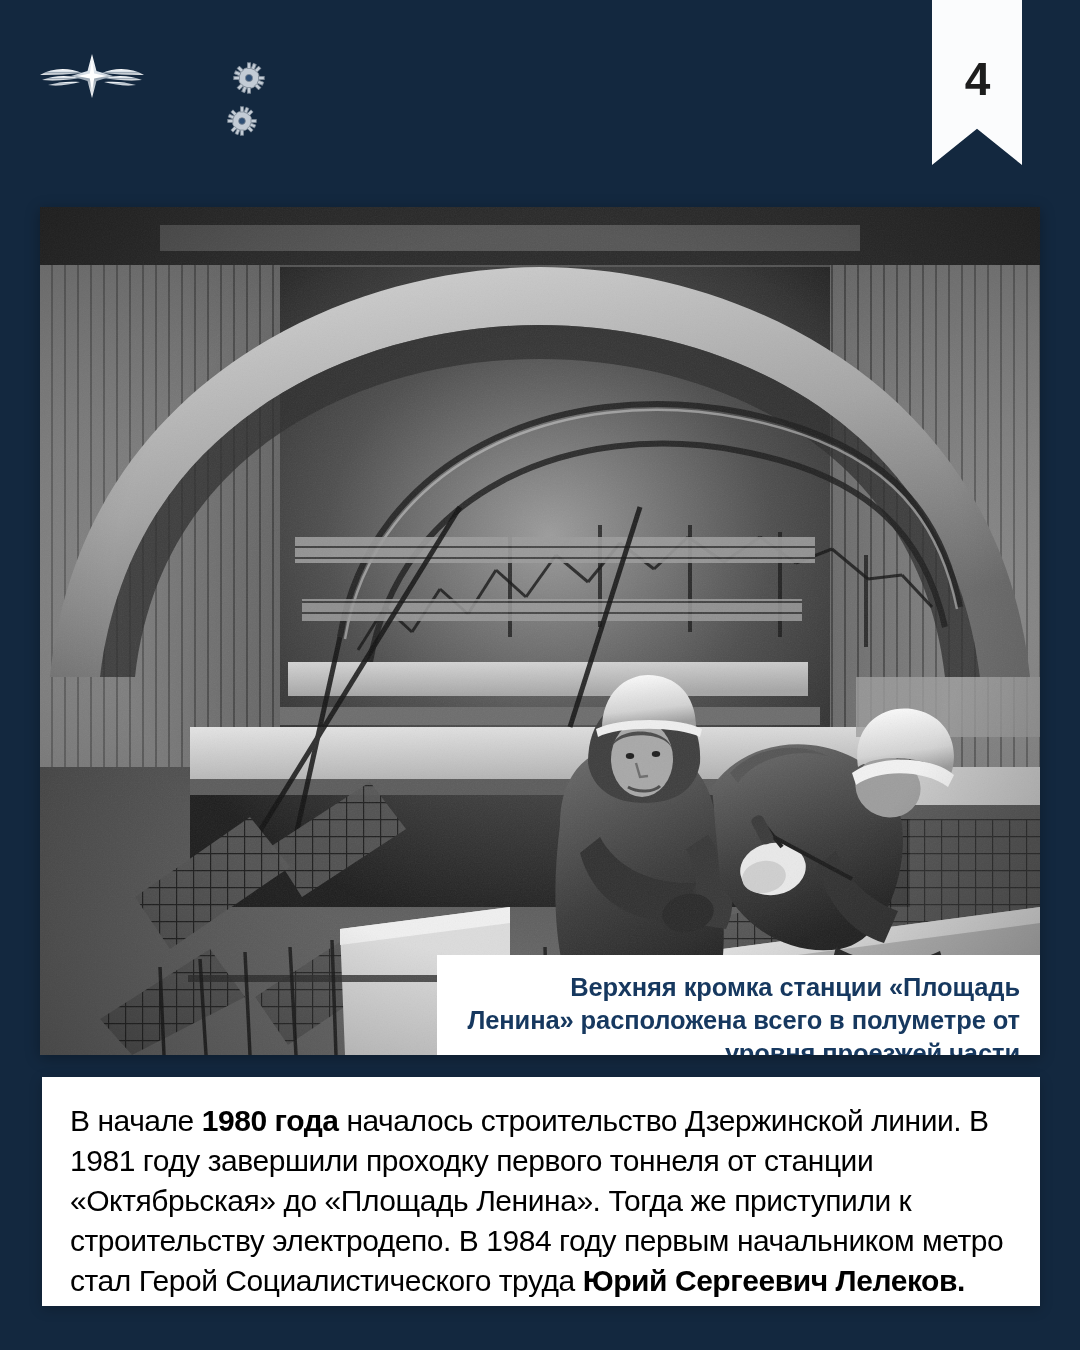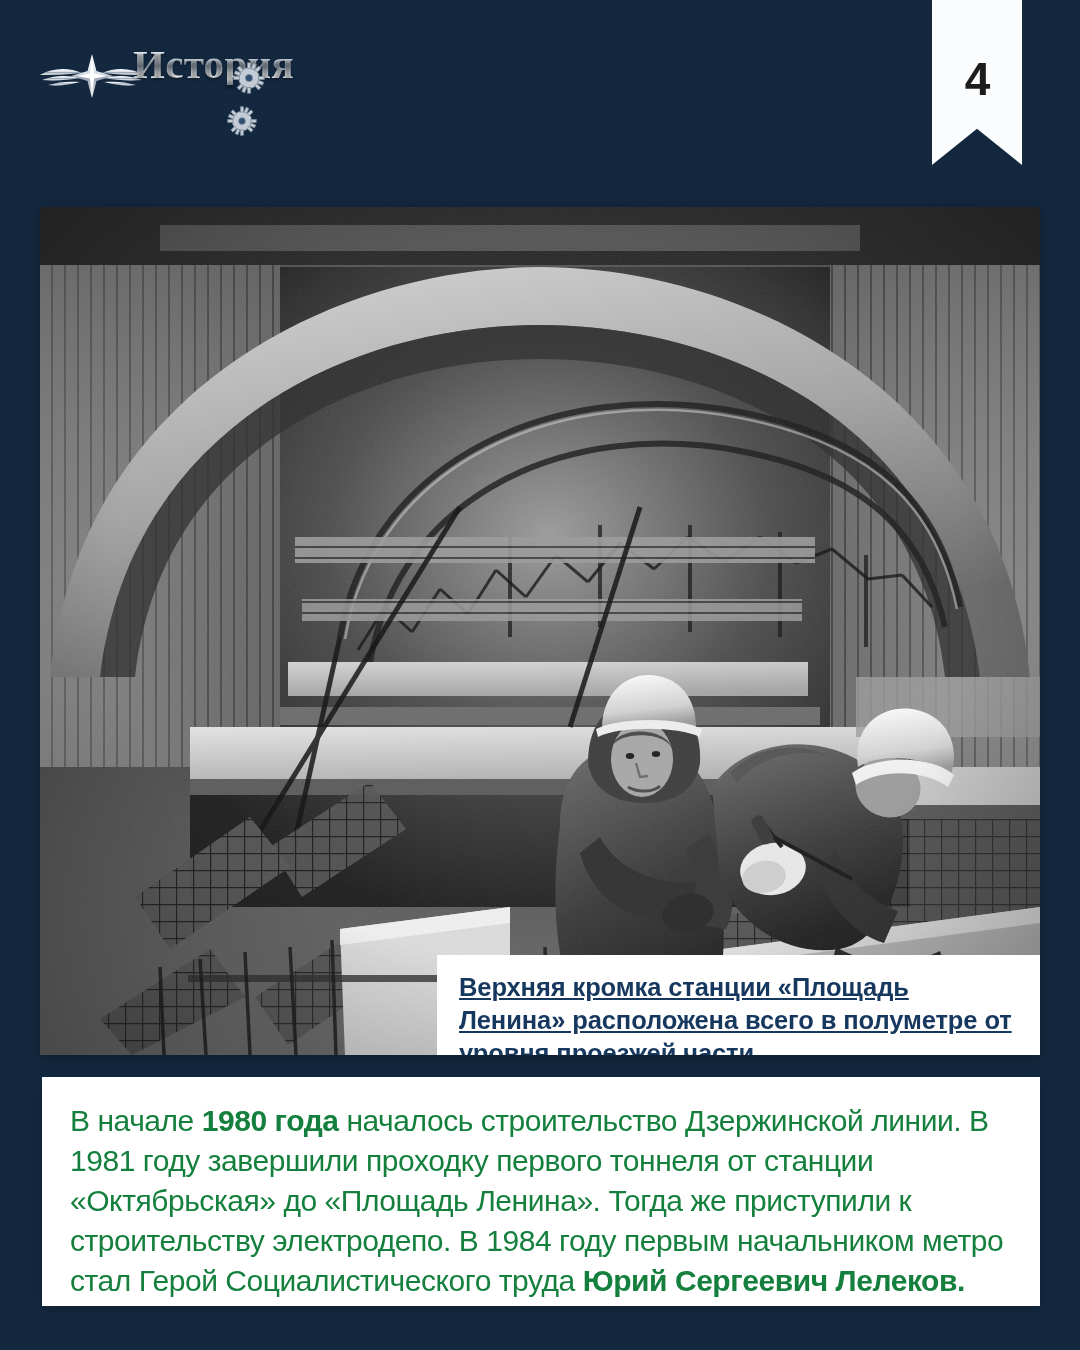--- a/index.html
+++ b/index.html
@@ -106,43 +106,43 @@
     position: absolute;
     left: 397px;
     top: 748px;
     width: 603px;
     padding: 16px 20px 18px 22px;
     background: #ffffff;
     box-sizing: border-box;
   }
   .caption-text {
     margin: 0;
+    text-align: right;
     color: #16385f;
     font-size: 25.5px;
     line-height: 1.30;
     font-weight: bold;
     letter-spacing: -0.1px;
-    text-decoration: underline;
   }
 
   
   .text-block {
     position: absolute;
     left: 42px;
     top: 1077px;
     width: 998px;
     height: 229px;
     background: #ffffff;
     box-sizing: border-box;
     padding: 24px 30px 20px 28px;
     box-shadow: 0 3px 12px rgba(0,0,0,0.22);
   }
   .body-text {
     margin: 0;
-    color: #15803d;
+    color: #000000;
     font-size: 30px;
     line-height: 1.33;
     letter-spacing: -0.45px;
     font-stretch: condensed;
   }
   .body-text b { font-weight: bold; }
 </style>
 </head>
 <body>
 
@@ -167,23 +167,20 @@
           <path d="M106 21 C94 14, 78 13, 64 19 C76 20, 90 21, 106 21 Z"></path>
           <path d="M104 26 C92 21, 78 21, 65 24 C78 26, 91 27, 104 26 Z"></path>
           <path d="M98 31 C88 28, 77 27, 66 28 C77 31, 88 32, 98 31 Z"></path>
           <path d="M54 0 L58.5 17 L75 22 L58.5 27 L54 44 L49.5 27 L33 22 L49.5 17 Z"></path>
           <path d="M54 6 L56.2 19.6 L69 22 L56.2 24.4 L54 38 L51.8 24.4 L39 22 L51.8 19.6 Z" fill="#ffffff"></path>
         </g>
       </svg>
     </span>
 
     <div class="logo-text">
-      <span class="logo-line l1">
-        <span>История</span>
-      </span>
     </div>
 
     <span class="gear" style="position:absolute;left:196px;top:16px;">
       <svg viewBox="0 0 40 40" xmlns="http://www.w3.org/2000/svg">
         <g fill="#c3ccd6" stroke="#7d8996" stroke-width="1">
           <circle cx="20" cy="20" r="13"></circle>
           <g>
             <rect x="18" y="1" width="4" height="7"></rect>
               <rect x="18" y="32" width="4" height="7"></rect>
             <rect x="1" y="18" width="7" height="4"></rect>

